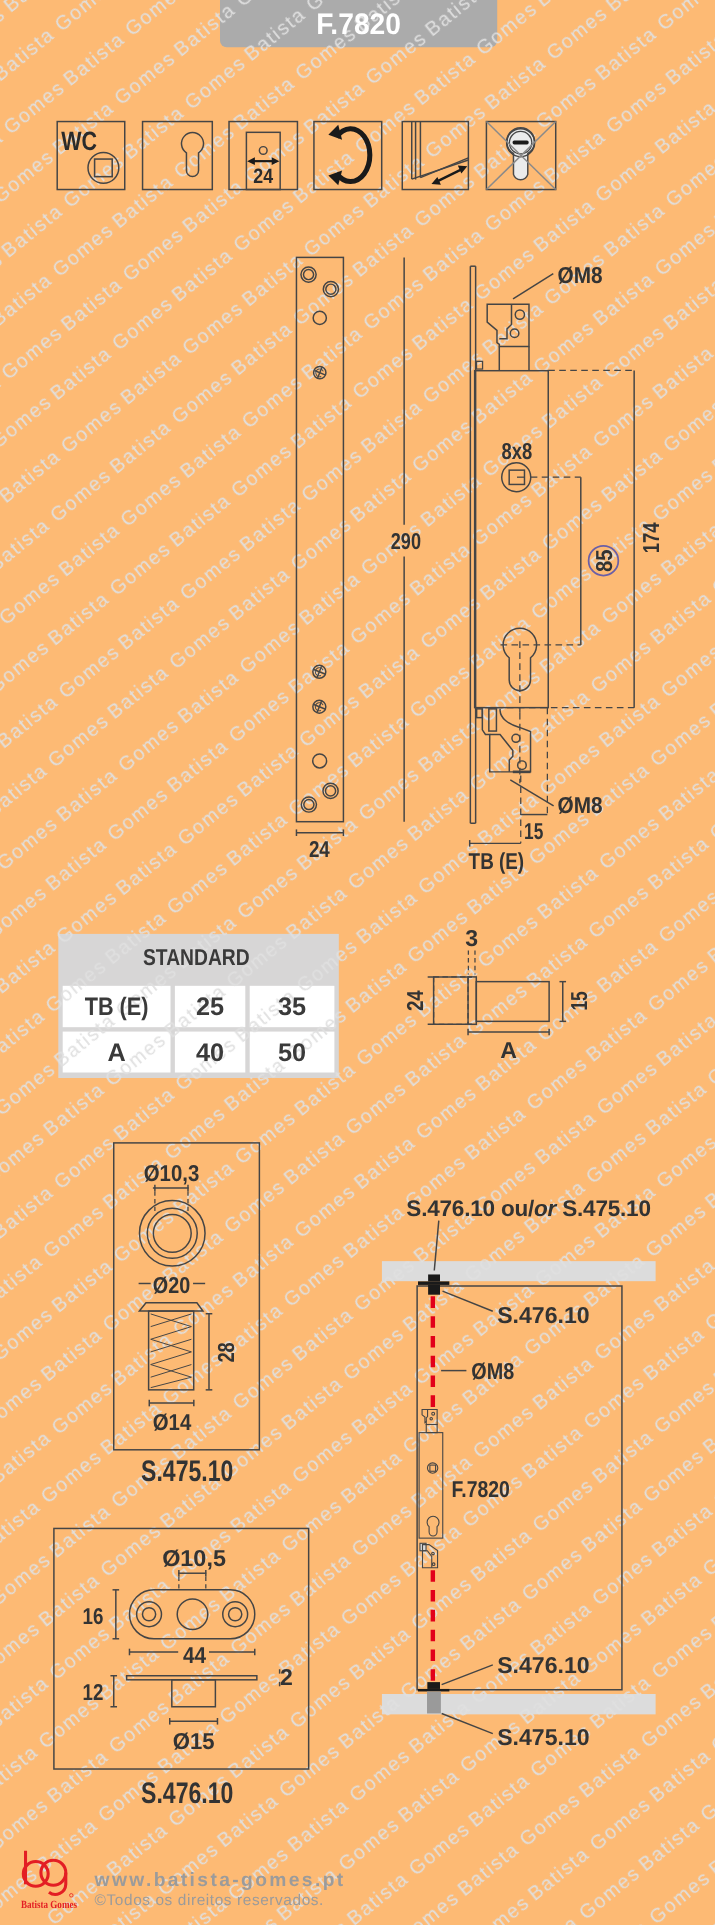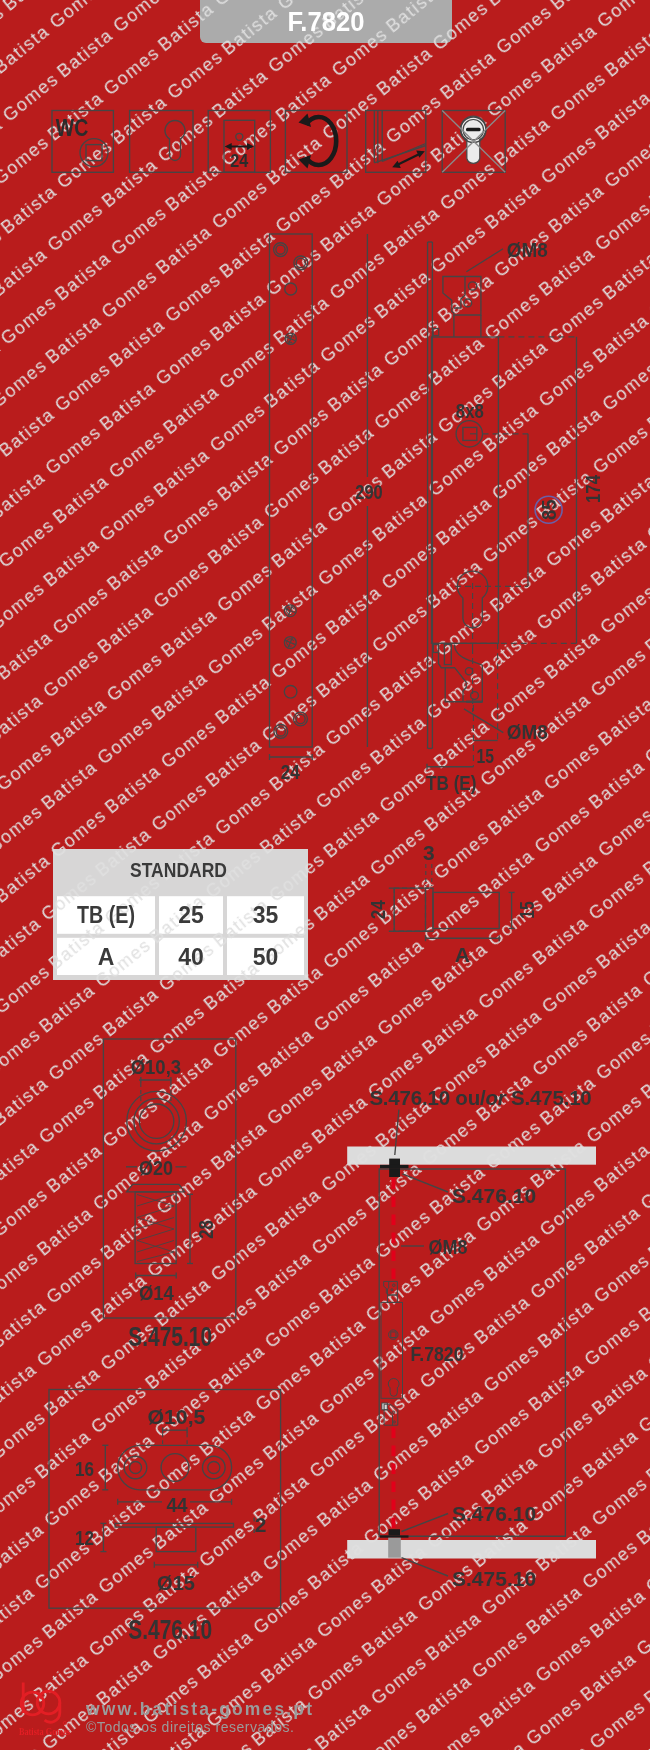--- a/index.html
+++ b/index.html
@@ -1,16 +1,16 @@
 <!DOCTYPE html>
 <html><head>
 <meta charset="utf-8">
 <style>
   html,body{margin:0;padding:0;}
-  #page{position:relative;width:650px;height:1750px;background:#b91c1c;overflow:hidden;
+  #page{position:relative;width:650px;height:1750px;background:#fdba74;overflow:hidden;
         font-family:"Liberation Sans", sans-serif;}
   svg{display:block;}
 </style>
 </head>
 <body>
 <div id="page">
 <svg width="650" height="1750" stroke-linecap="butt" stroke-linejoin="miter">
 <defs>
   <pattern id="wm" width="142" height="86" patternUnits="userSpaceOnUse" patternTransform="rotate(-39)">
     <text x="0" y="15" font-size="18" letter-spacing="1.5" fill="#e0e0e0" font-family="Liberation Sans">Batista Gomes</text>

